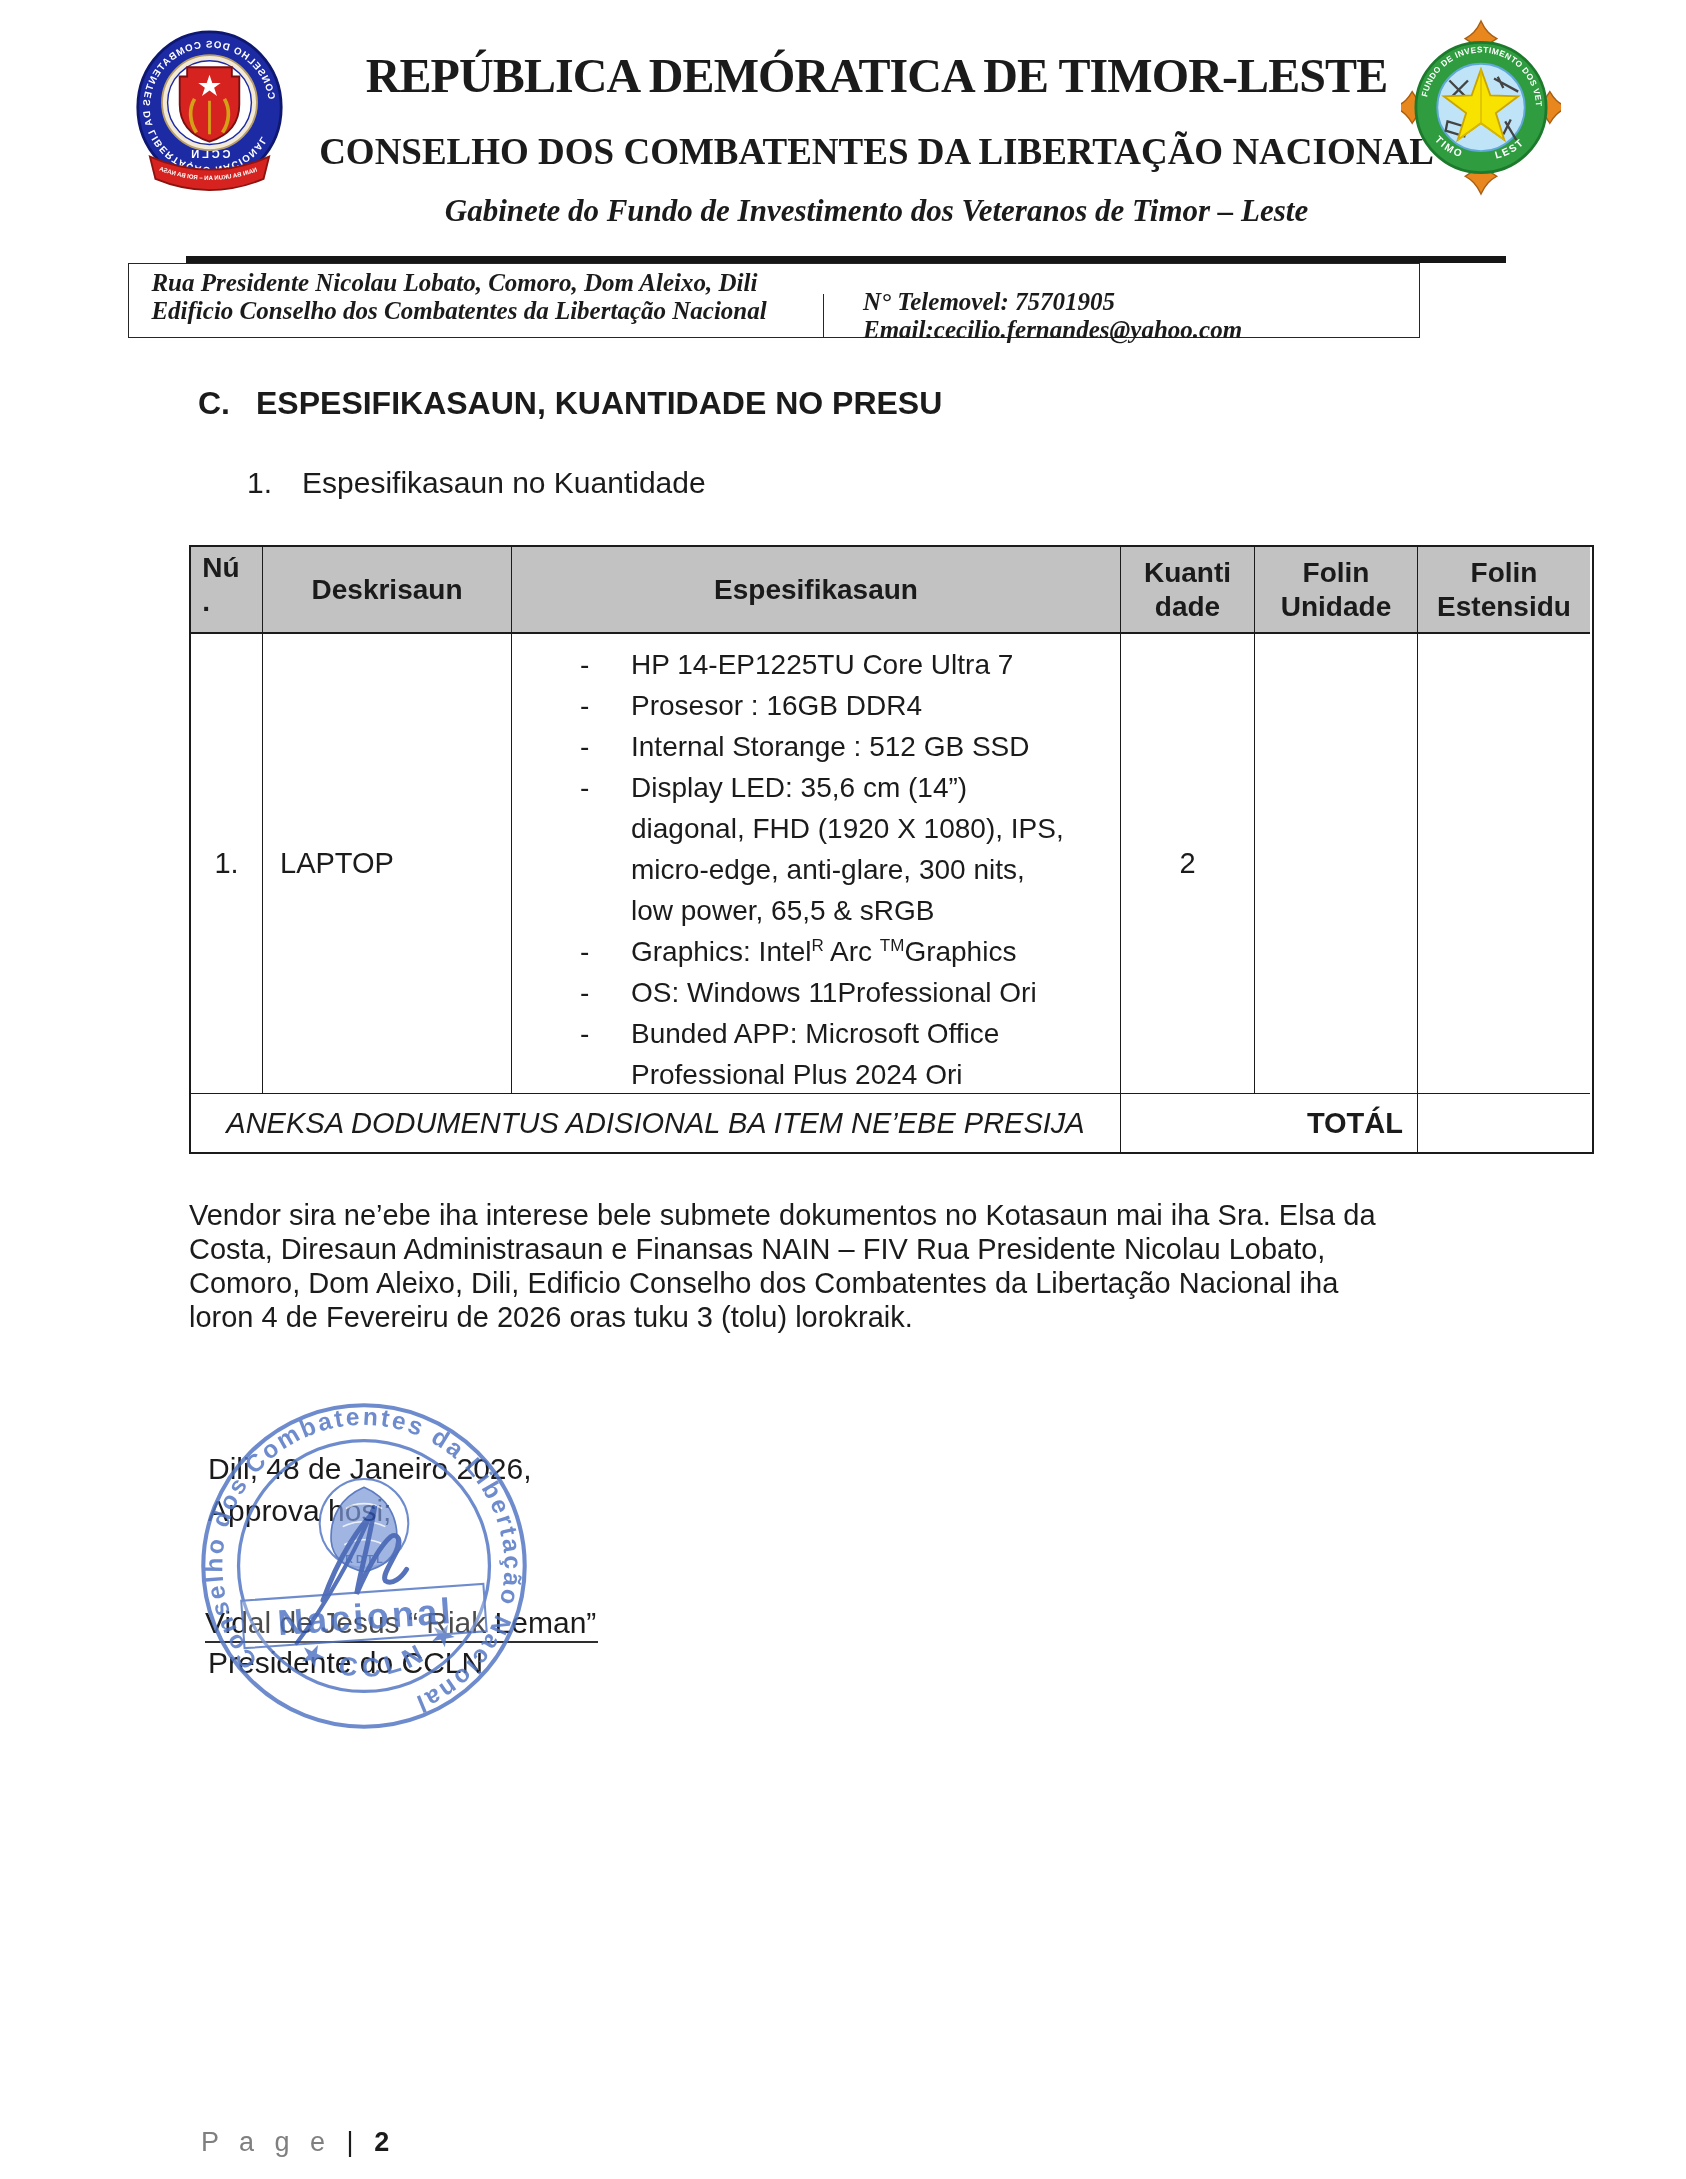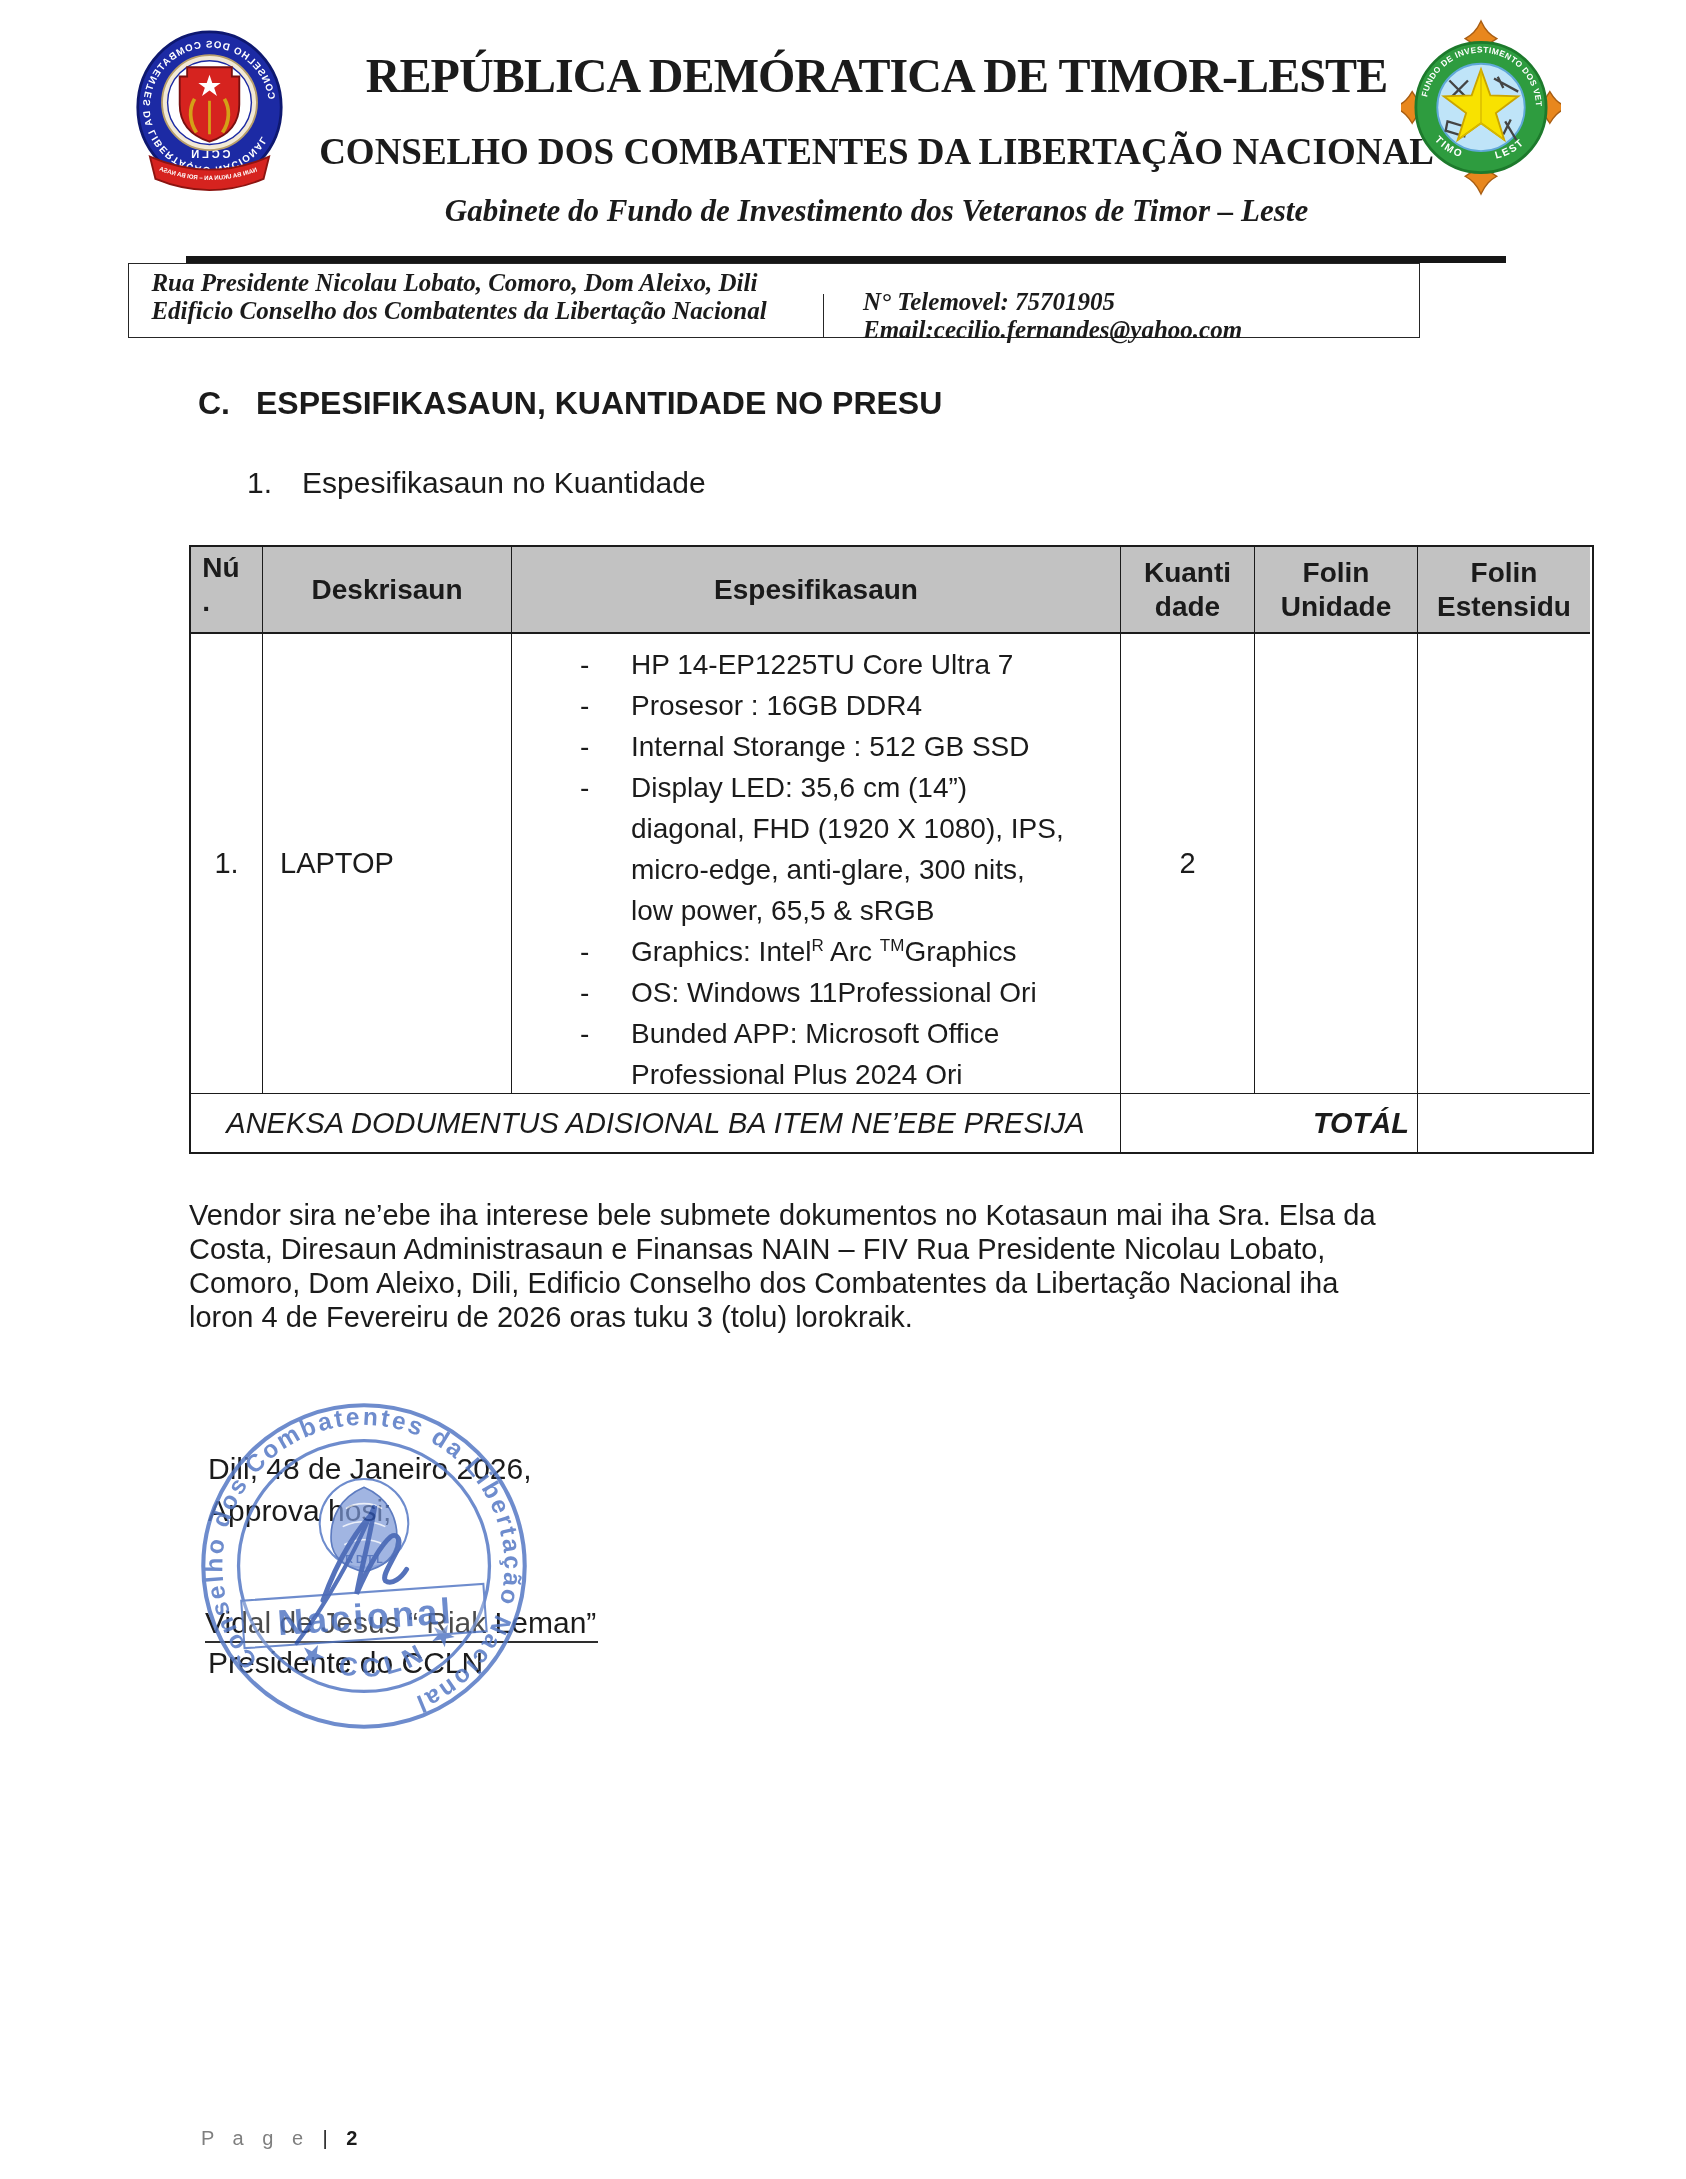--- a/index.html
+++ b/index.html
@@ -42,32 +42,32 @@
   .th-num{align-items:flex-start;justify-content:space-between;text-align:left;padding:3.7px 0 0 11.2px;}
   .td{display:flex;align-items:center;justify-content:center;font-size:29px;}
   .td-desc{justify-content:flex-start;padding-left:17px;}
   .td-spec{display:block;padding-top:10.3px;}
   .spec-line{display:flex;padding-left:68px;font-size:28px;line-height:41px;}
   .spec-dash{width:51px;flex:none;}
   .spec-text{flex:1;padding-right:3.7px;}
   sup{font-size:17px;line-height:0;vertical-align:super;}
   .tf{border-bottom:none;display:flex;align-items:center;font-size:29px;}
   .tf-note{grid-column:1/4;justify-content:center;font-style:italic;}
-  .tf-total{grid-column:4/6;justify-content:flex-end;padding-right:8px;font-weight:700;font-style:italic;}
+  .tf-total{grid-column:4/6;justify-content:flex-end;padding-right:14px;font-weight:700;}
   
   .body-par{position:absolute;left:189px;top:1198px;font-size:29px;line-height:34px;white-space:nowrap;}
   
   .sig-date{position:absolute;left:208px;top:1451px;font-size:30px;line-height:35px;}
   .sig-approve{position:absolute;left:208px;top:1493px;font-size:30px;line-height:35px;}
   .sig-name{position:absolute;left:205px;top:1605px;font-size:30px;line-height:35px;
             border-bottom:2.8px solid #2e2e2e;min-width:393px;padding-bottom:0.9px;white-space:nowrap;}
   .sig-title{position:absolute;left:208px;top:1645px;font-size:30px;line-height:35px;}
   .stamp{position:absolute;left:200px;top:1402px;width:328px;height:328px;opacity:.84;}
   
-  .page-footer{position:absolute;left:201px;top:2127px;font-size:20px;}
+  .page-footer{position:absolute;left:201px;top:2127px;font-size:27px;}
   .pf-word{color:#7f7f7f;letter-spacing:6.5px;}
   .pf-sep{color:#1b1b1b;margin:0 13px 0 7.5px;}
   .pf-num{font-weight:700;}
 </style>
 </head>
 <body>
 
 <div class="page">
 
   <svg class="logo logo-left" viewBox="0 0 160 178">

